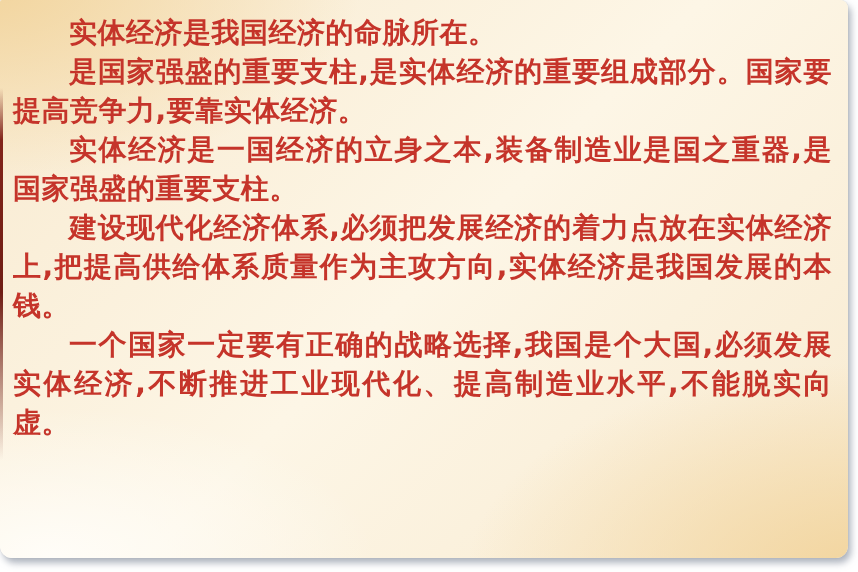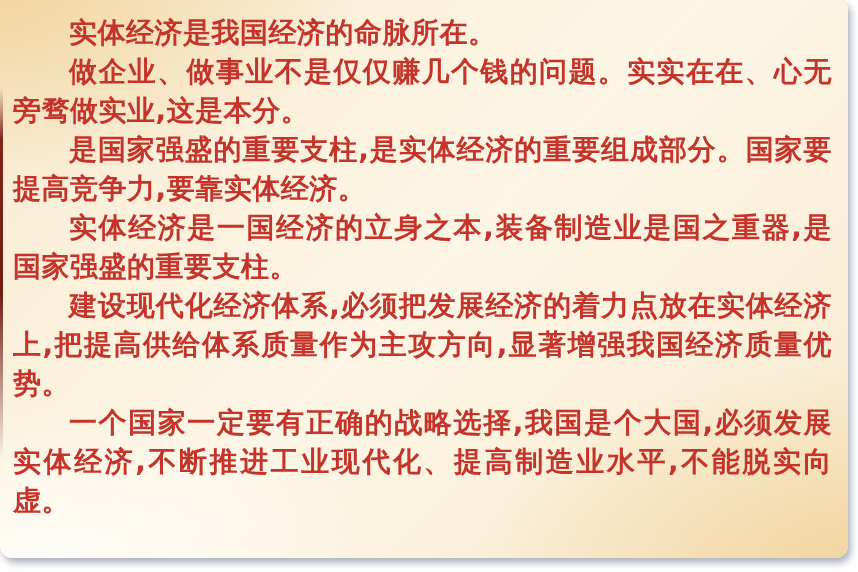--- a/index.html
+++ b/index.html
@@ -51,19 +51,18 @@
     letter-spacing:0.5px;
   }
 </style>
 </head>
 <body>
 
 <div class="quote-card">
   <div class="left-edge"></div>
 
   <p class="para">实体经济是我国经济的命脉所在。</p>
-  <p class="para">做企业、做事业不是仅仅赚几个钱的问题。实实在在、心无旁骛做实业,这是本分。</p>
   <p class="para">是国家强盛的重要支柱,是实体经济的重要组成部分。国家要提高竞争力,要靠实体经济。</p>
   <p class="para">实体经济是一国经济的立身之本,装备制造业是国之重器,是国家强盛的重要支柱。</p>
-  <p class="para">建设现代化经济体系,必须把发展经济的着力点放在实体经济上,把提高供给体系质量作为主攻方向,显著增强我国经济质量优势。</p>
+  <p class="para">建设现代化经济体系,必须把发展经济的着力点放在实体经济上,把提高供给体系质量作为主攻方向,实体经济是我国发展的本钱。</p>
   <p class="para">一个国家一定要有正确的战略选择,我国是个大国,必须发展实体经济,不断推进工业现代化、提高制造业水平,不能脱实向虚。</p>
 
 </div>
 
 </body></html>

